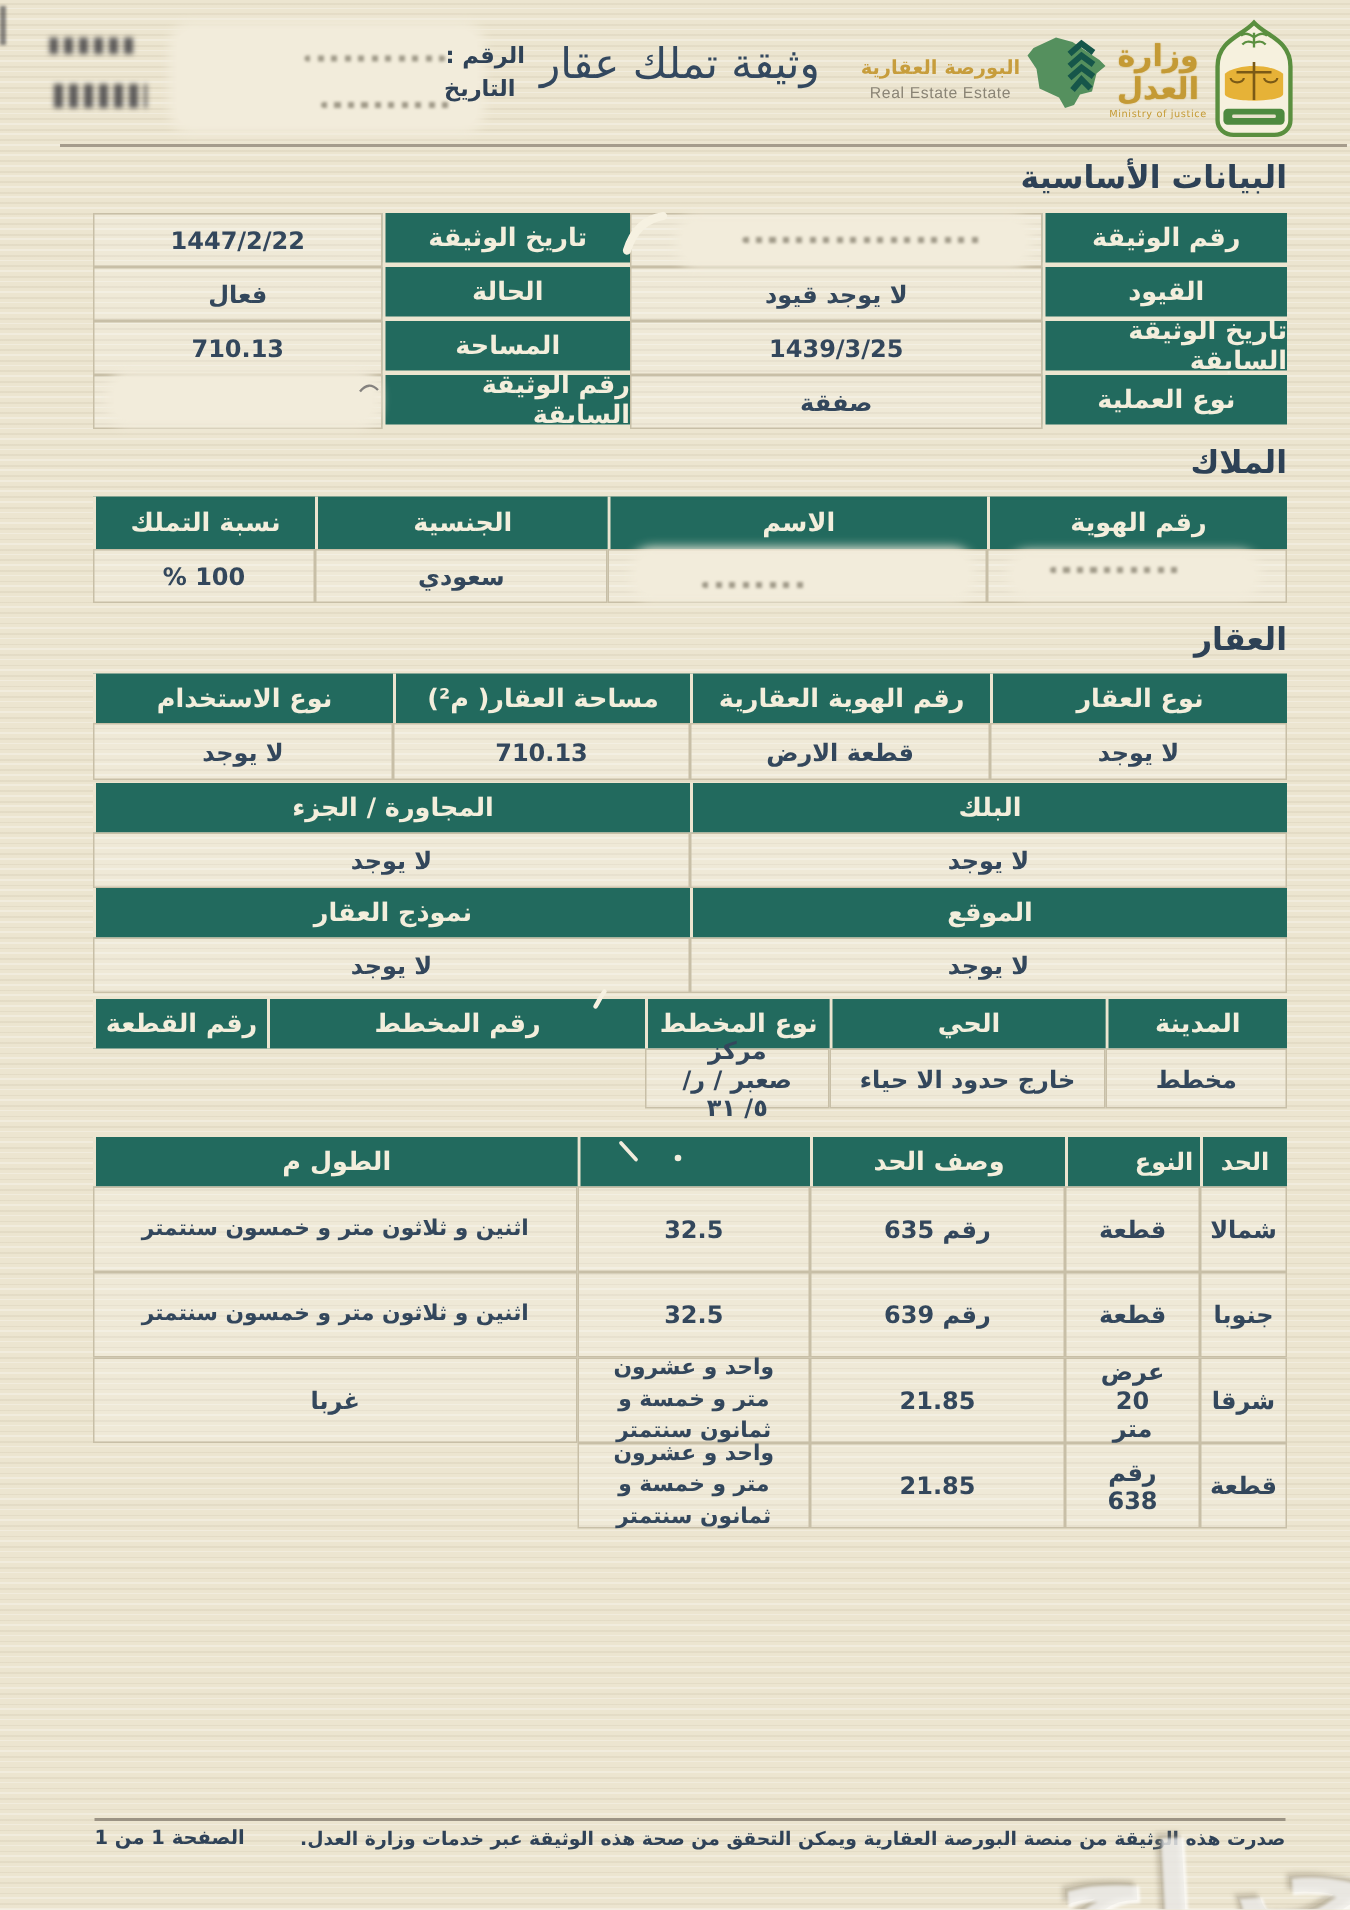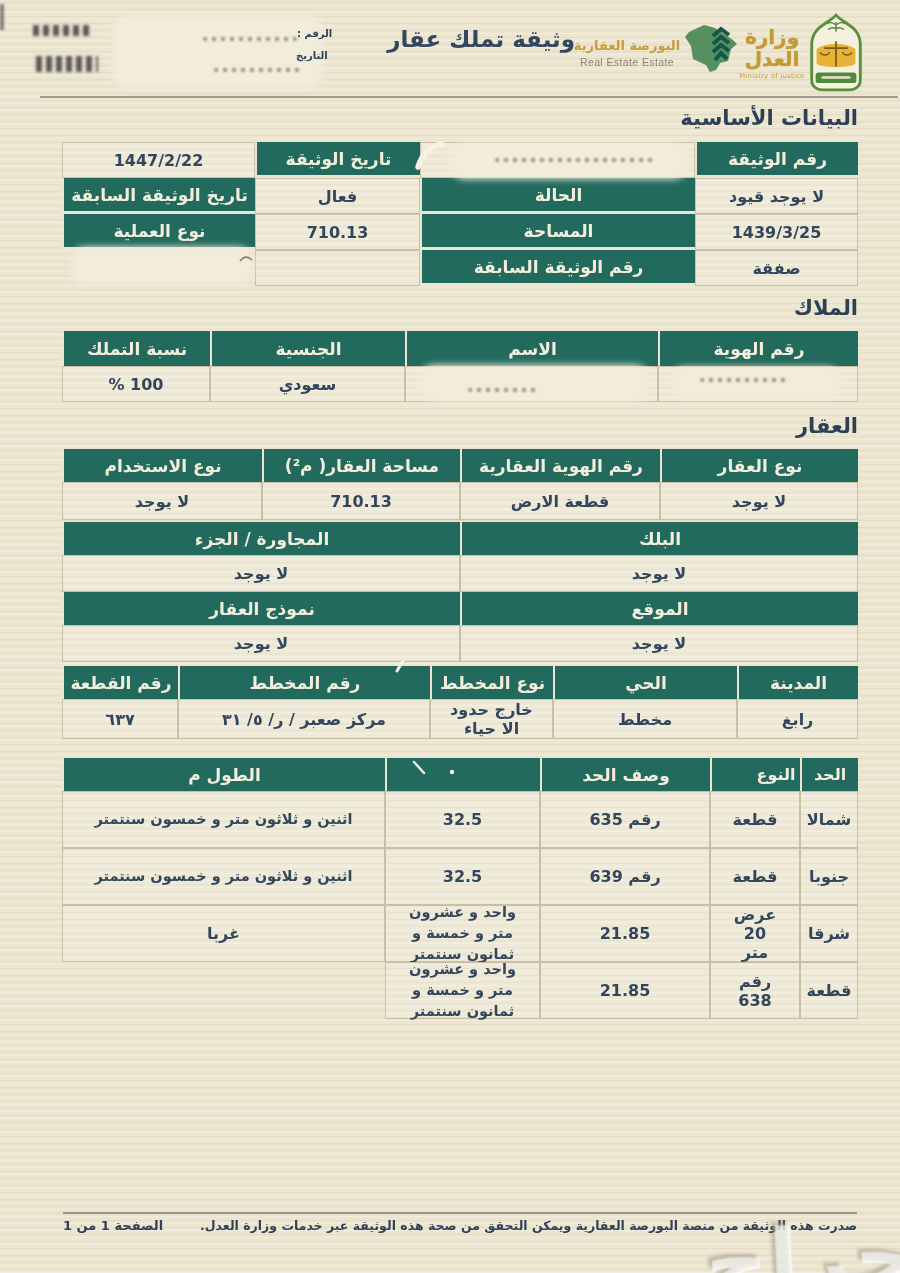--- a/index.html
+++ b/index.html
@@ -8,23 +8,23 @@
     position:relative;width:900px;height:1273px;overflow:hidden;
     background-color:#ece5d0;
     background-image:
       repeating-linear-gradient(0deg,
         rgba(255,255,255,.28) 0 1px, transparent 1px 3px,
         rgba(176,164,136,.14) 3px 4px, transparent 4px 7px);
     direction:rtl;
   }
   
   .hdr-rule{position:absolute;left:40px;top:96px;width:858px;height:2px;background:#a59c8c;}
-  .doc-title{position:absolute;left:360px;top:26px;width:215px;text-align:right;
-    font-size:23px;font-weight:700;color:#33485f;}
-  .ref-label{position:absolute;font-size:10px;font-weight:700;color:#2f4257;}
+  .doc-title{position:absolute;left:360px;top:26px;width:215px;text-align:left;
+    font-size:28px;font-weight:400;color:#33485f;}
+  .ref-label{position:absolute;font-size:15px;font-weight:700;color:#2f4257;}
   .moj-callig{position:absolute;left:736px;top:26px;width:72px;text-align:center;color:#c49a35;}
   .moj-callig .ar{font-size:20px;font-weight:700;line-height:1.1;text-shadow:0 0 1px #c49a35;}
   .moj-callig .en{font-size:6.5px;letter-spacing:.4px;margin-top:2px;}
   .rem-text{position:absolute;left:572px;top:38px;width:110px;text-align:center;}
   .rem-text .ar{font-size:13px;font-weight:700;color:#c79d3c;letter-spacing:1px;}
   .rem-text .en{font-size:10.5px;color:#8b8576;margin-top:3px;letter-spacing:.4px;font-family:"Liberation Sans",sans-serif;}
   .logo-svg{position:absolute;}
   
   .patch{position:absolute;background:#f2ecdb;border-radius:10px;box-shadow:0 0 7px 5px #f2ecdb;}
   .dotline{position:absolute;height:4px;border-radius:2px;filter:blur(1.1px);
@@ -111,20 +111,21 @@
   <div class="hdr-rule"></div>
 
   <div class="sec-title" style="top:106px;">البيانات الأساسية</div>
 
   <div class="tbl" id="basic-grid">
     <div class="hcell gap">رقم الوثيقة</div>
     <div class="vcell"></div>
     <div class="hcell gap">تاريخ الوثيقة</div>
     <div class="vcell">1447/2/22</div>
 
+    <div class="hcell gap">القيود</div>
     <div class="vcell">لا يوجد قيود</div>
     <div class="hcell gap">الحالة</div>
     <div class="vcell">فعال</div>
 
     <div class="hcell gap">تاريخ الوثيقة السابقة</div>
     <div class="vcell">1439/3/25</div>
     <div class="hcell gap">المساحة</div>
     <div class="vcell">710.13</div>
 
     <div class="hcell gap">نوع العملية</div>
@@ -187,25 +188,23 @@
     <div class="vcell">لا يوجد</div>
     <div class="vcell">لا يوجد</div>
   </div>
 
   <div class="tbl" id="prop-plan">
     <div class="hcell">المدينة</div>
     <div class="hcell">الحي</div>
     <div class="hcell">نوع المخطط</div>
     <div class="hcell">رقم المخطط</div>
     <div class="hcell">رقم القطعة</div>
-    <div class="vcell">رابغ</div>
     <div class="vcell">مخطط</div>
     <div class="vcell">خارج حدود الا حياء</div>
     <div class="vcell">مركز صعبر / ر/ ٥/ ٣١</div>
-    <div class="vcell">٦٣٧</div>
   </div>
 
   <svg class="scratch" style="left:394px;top:659px;" width="12" height="14" viewBox="0 0 12 14">
     <path d="M9,2 C6,6 5,9 3,12" fill="none" stroke="#f6f1e1" stroke-width="3" stroke-linecap="round"></path>
   </svg>
 
   <div class="tbl" id="bound-grid">
     <div class="hcell" style="font-size:16px;">الحد</div>
     <div class="hcell" style="font-size:16px;padding-left:40px;">النوع</div>
     <div class="hcell">وصف الحد</div>

